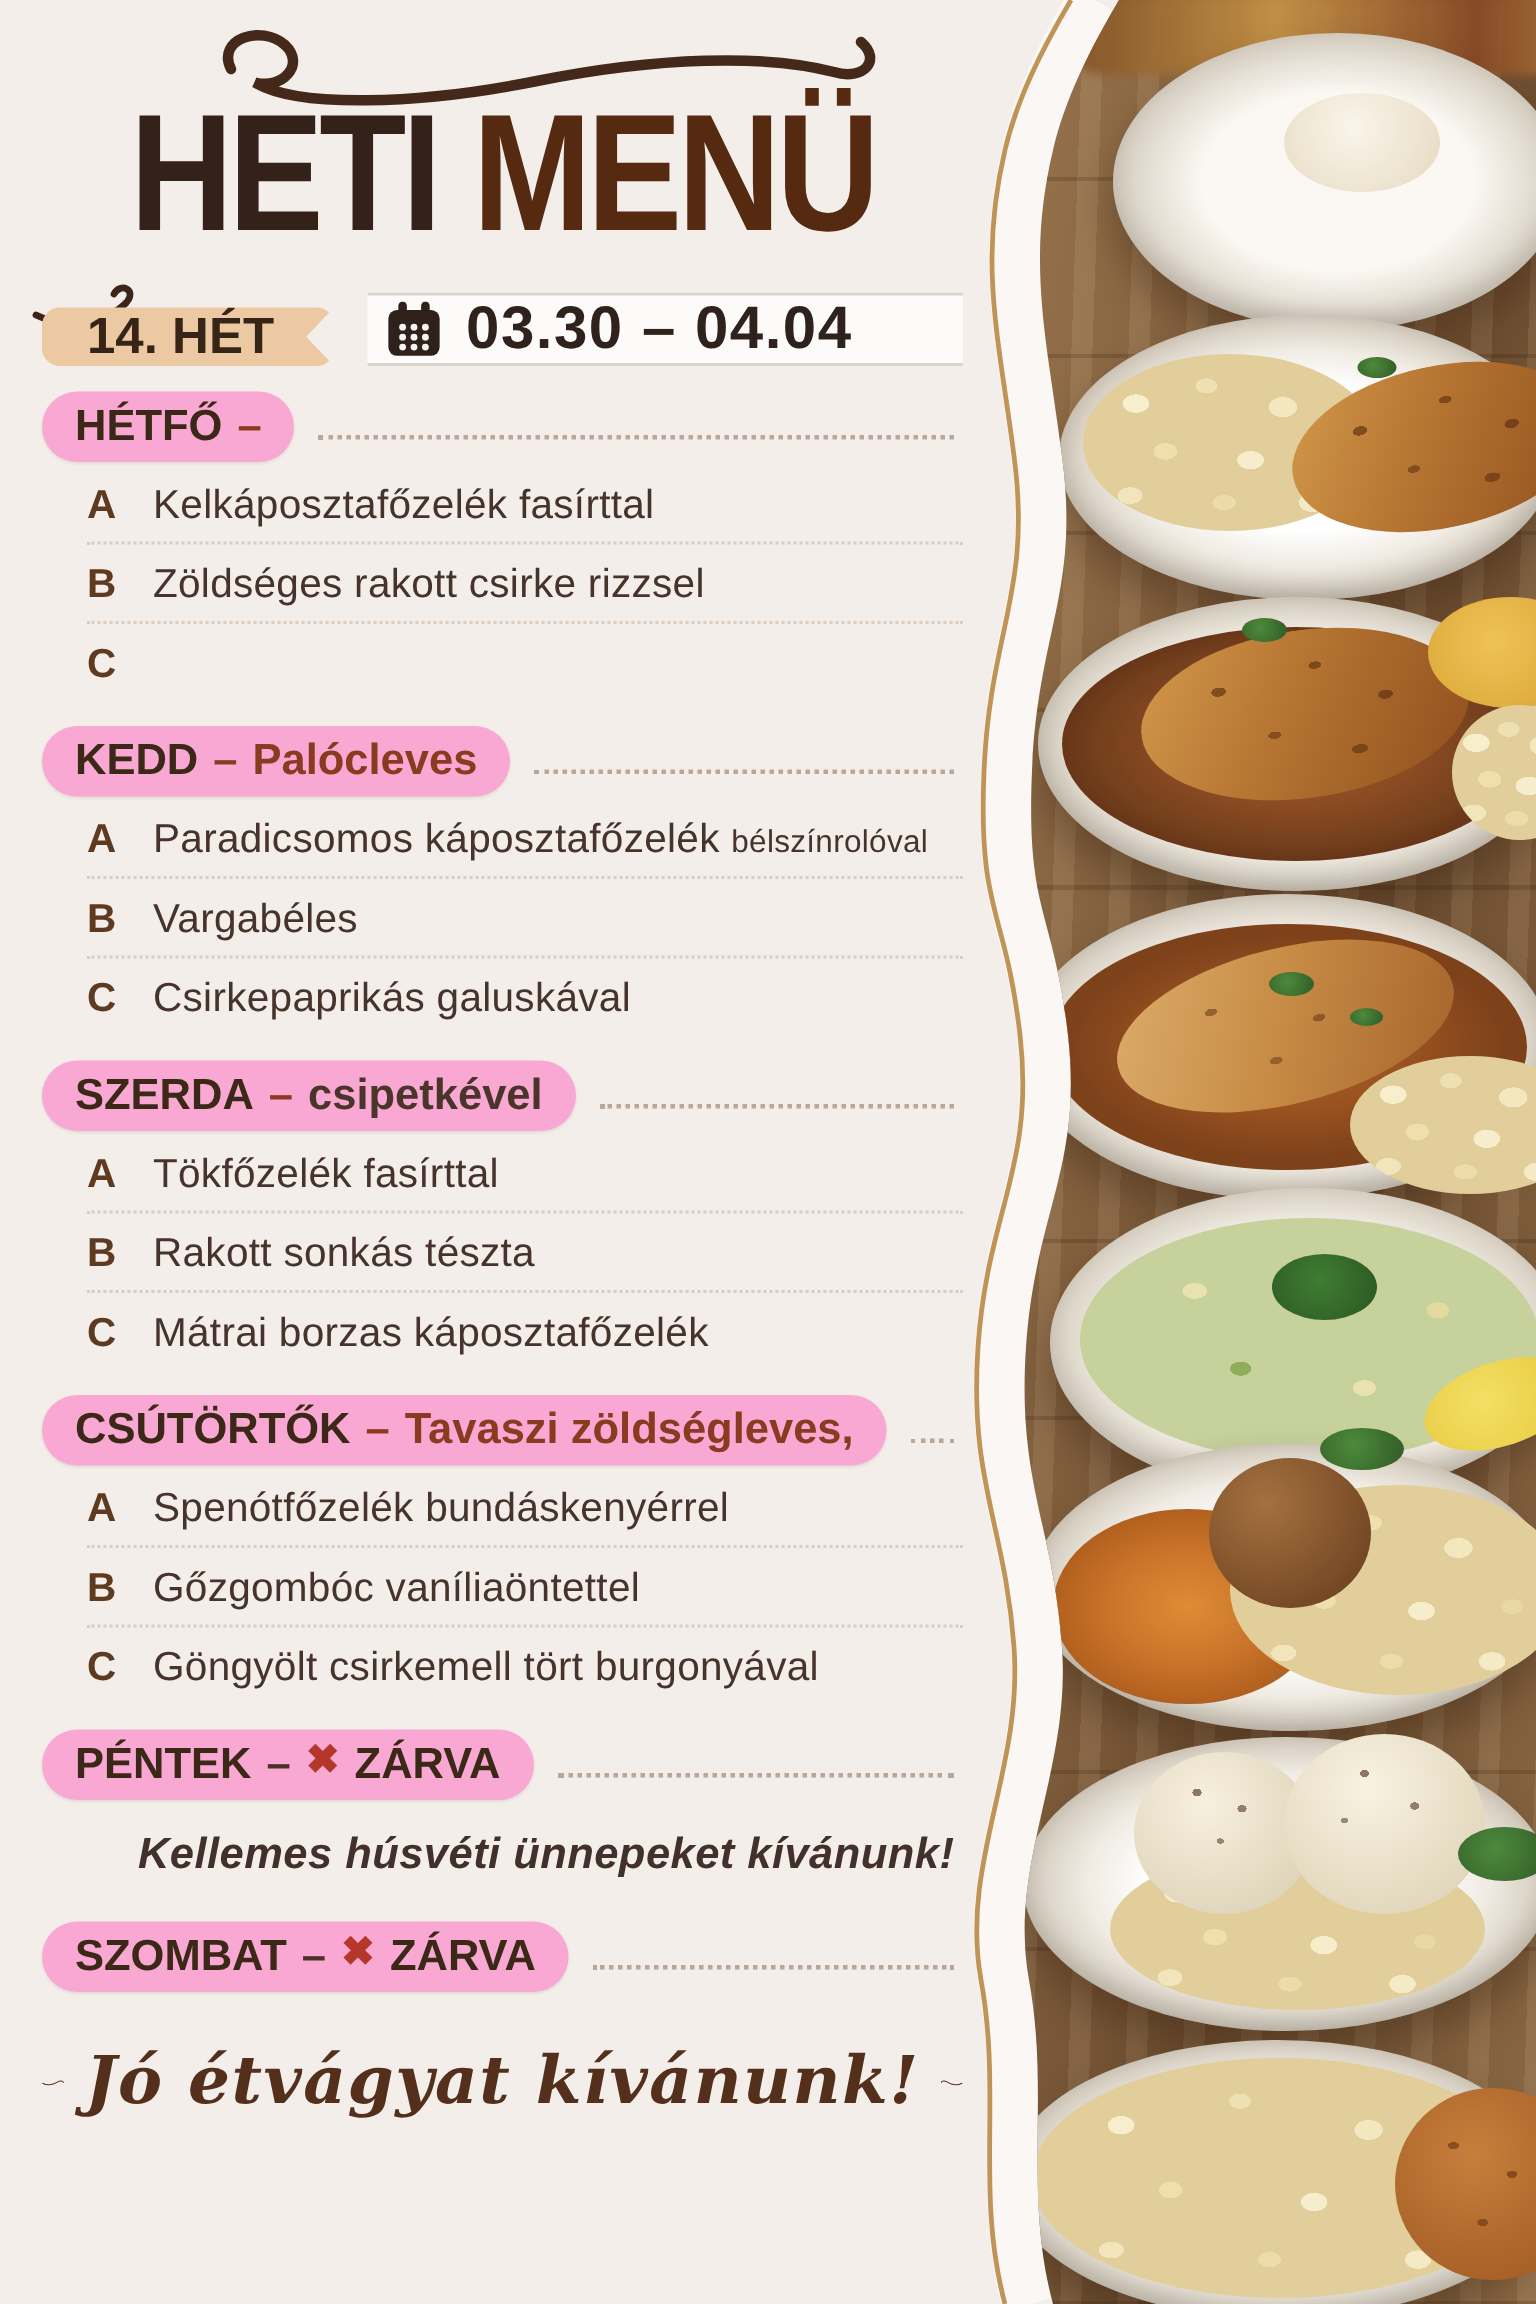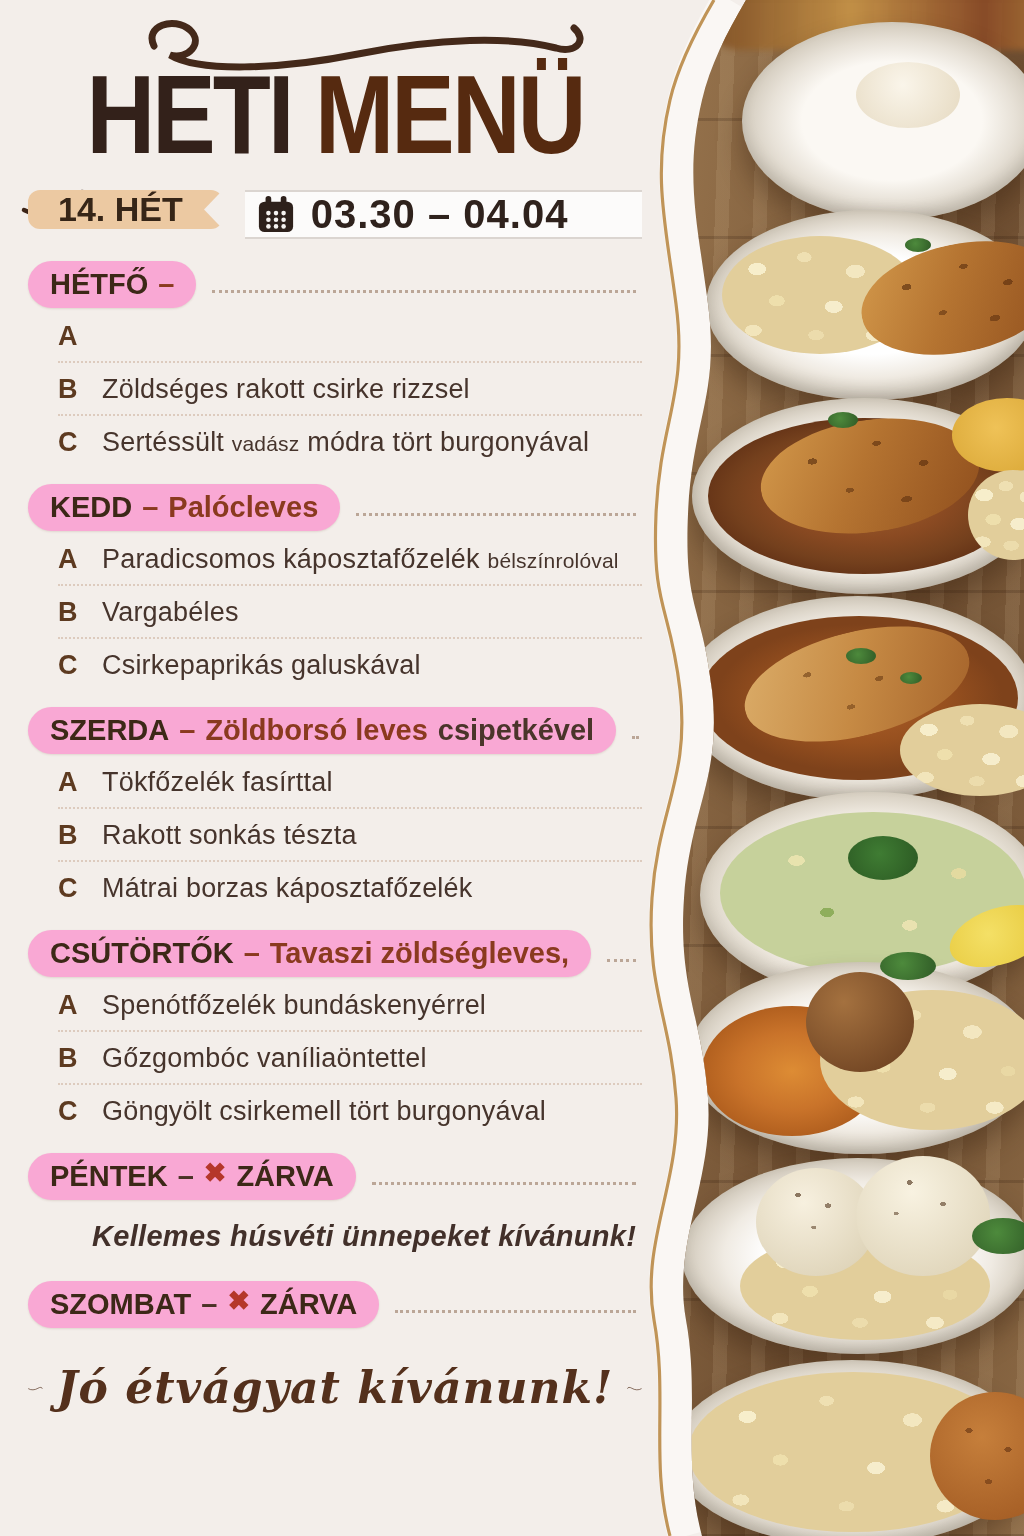--- a/index.html
+++ b/index.html
@@ -19,21 +19,21 @@
   .title-wrap{position:relative;height:168px;text-align:center;}
   .title{
     margin:0;padding-top:44px;font-weight:900;font-size:99px;line-height:1;
     letter-spacing:-3px;transform:scaleY(1.12) scaleX(.96);transform-origin:center top;
     white-space:nowrap;
   }
   .title .w1{color:#33211a;}
   .title .w2{color:#562a10;}
   .swash-svg{position:absolute;left:30px;top:2px;width:560px;height:72px;}
 
-  .week-row{display:flex;align-items:flex-start;margin-top:12px;height:54px;}
+  .week-row{display:flex;align-items:flex-end;margin-top:12px;height:54px;}
   .ribbon{
     position:relative;background:#ecc9a2;border-radius:12px;
     font-size:34px;font-weight:bold;color:#362517;
     padding:0 40px 0 30px;display:flex;align-items:center;white-space:nowrap;
   }
   .ribbon:after{
     content:"";position:absolute;right:-1px;top:-1px;bottom:-1px;width:24px;
     background:#f3eeea;clip-path:polygon(100% 0,18% 50%,100% 100%);
   }
   .curl-svg{position:absolute;left:-10px;top:176px;width:96px;height:36px;}
@@ -341,28 +341,28 @@
       <div class="dayrow">
         <div class="pill">
           <span class="dayname">HÉTFŐ</span>
           <span class="sep">–</span>
         </div>
         <div class="leader"></div>
       </div>
       <div class="items">
         <div class="item sep-line">
             <span class="letter">A</span>
+            <span class="txt"><span>Kelkáposztafőzelék fasírttal</span><span class="sm"></span><span></span></span>
           </div>
         <div class="item sep-line">
             <span class="letter">B</span>
             <span class="txt"><span>Zöldséges rakott csirke rizzsel</span><span class="sm"></span><span></span></span>
           </div>
         <div class="item">
             <span class="letter">C</span>
-            <span class="txt"><span>Sertéssült </span><span class="sm">vadász</span><span> módra tört burgonyával</span></span>
           </div>
       </div>
     </div>
 
     <div class="section">
       <div class="dayrow">
         <div class="pill">
           <span class="dayname">KEDD</span>
           <span class="sep">–</span>
           <span class="soup">Palócleves</span>
@@ -383,21 +383,20 @@
             <span class="txt"><span>Csirkepaprikás galuskával</span><span class="sm"></span><span></span></span>
           </div>
       </div>
     </div>
 
     <div class="section">
       <div class="dayrow">
         <div class="pill">
           <span class="dayname">SZERDA</span>
           <span class="sep">–</span>
-          <span class="soup">Zöldborsó leves</span>
           <span class="soup-suffix"> csipetkével</span>
         </div>
         <div class="leader"></div>
       </div>
       <div class="items">
         <div class="item sep-line">
             <span class="letter">A</span>
             <span class="txt"><span>Tökfőzelék fasírttal</span><span class="sm"></span><span></span></span>
           </div>
         <div class="item sep-line">

